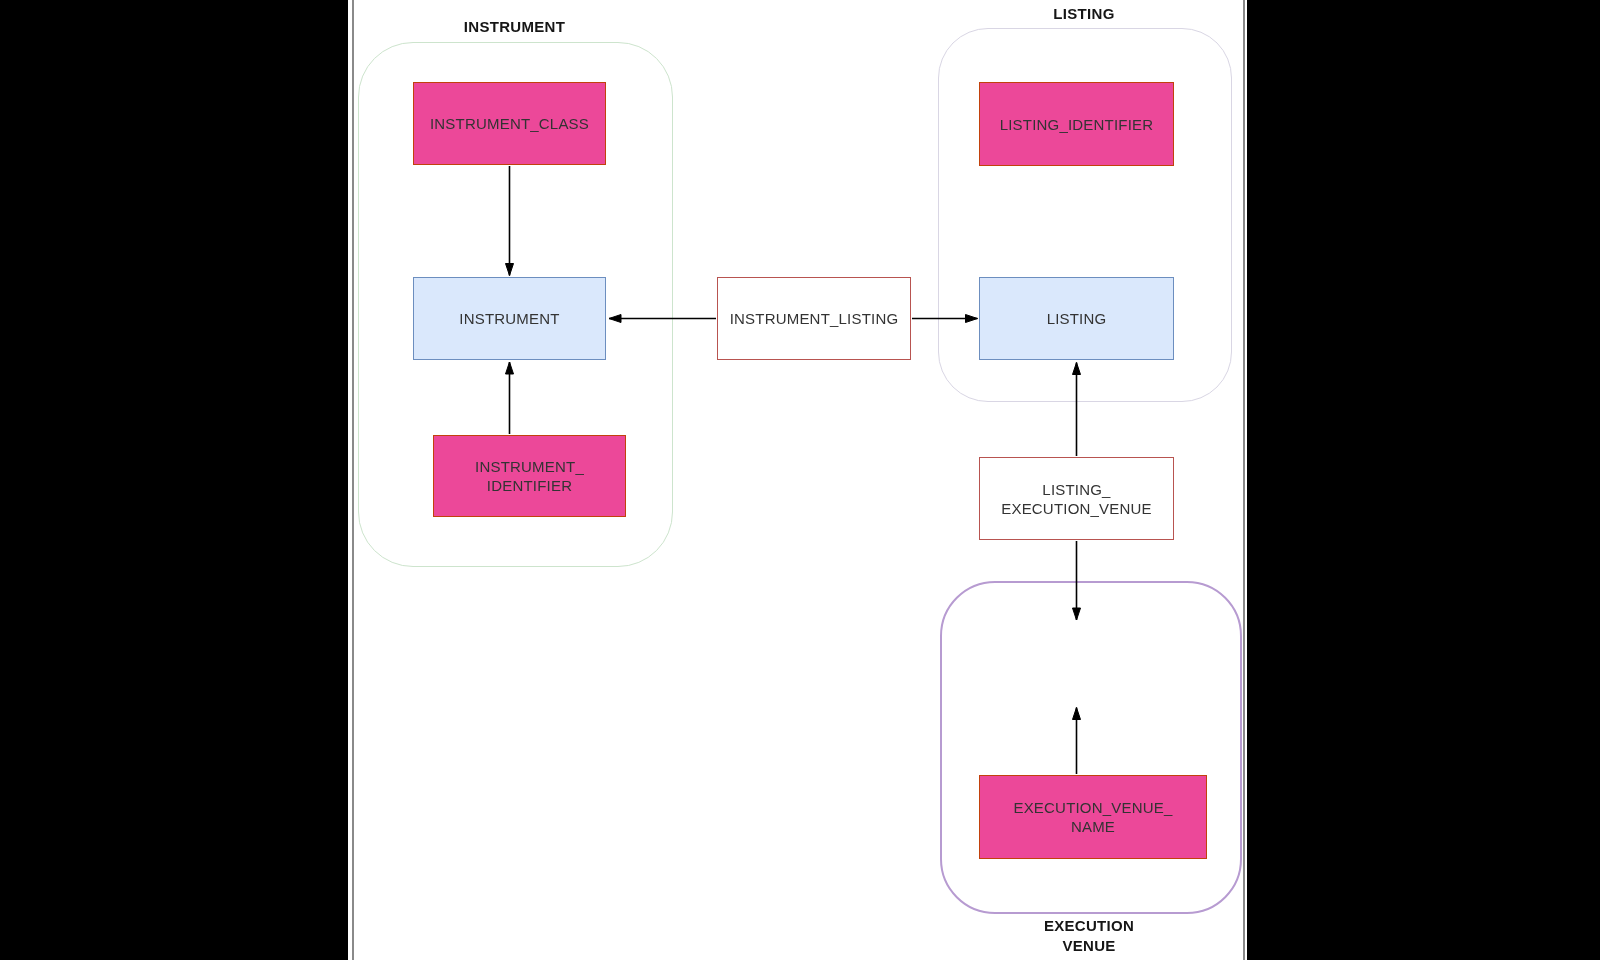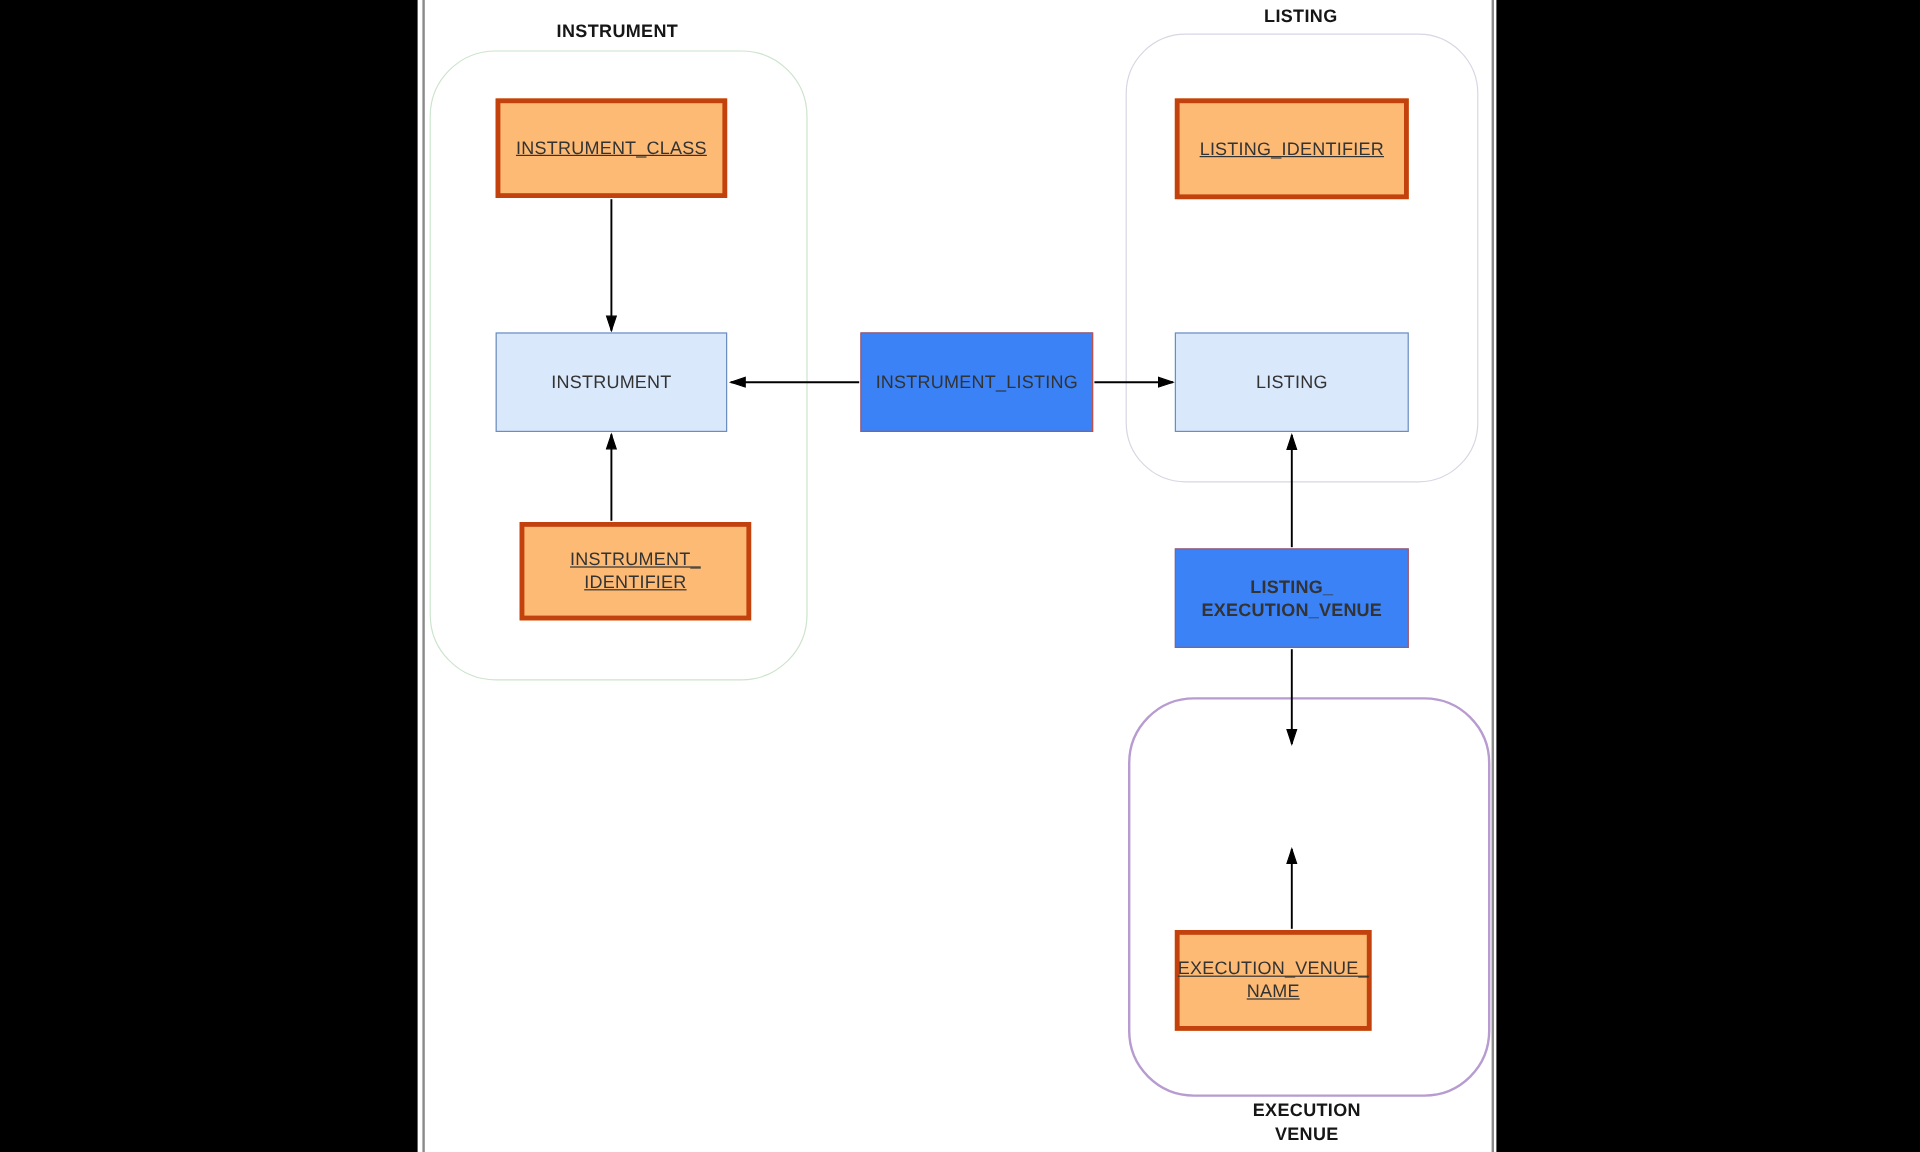--- a/index.html
+++ b/index.html
@@ -75,33 +75,33 @@
     display: flex;
     align-items: center;
     justify-content: center;
     text-align: center;
     font-size: 15px;
     letter-spacing: 0.2px;
     color: #333333;
     white-space: pre-line;
     line-height: 19px;
   }
-  .node.yellow { background: #fdba74; border: 4px solid #c2410c; text-decoration: underline; }
+  .node.yellow { background: #ec4899; border: 1px solid #c2410c; }
   .node.blue   { background: #dae8fc; border: 1px solid #6c8ebf; }
-  .node.red    { background: #3b82f6; border: 1px solid #b85450; }
+  .node.red    { background: #ffffff; border: 1px solid #b85450; }
 
   .n-instrument-class        { left: 413px; top: 82px;  width: 193px; height: 83px; }
   .n-instrument              { left: 413px; top: 277px; width: 193px; height: 83px; }
   .n-instrument-identifier   { left: 433px; top: 435px; width: 193px; height: 82px; }
   .n-instrument-listing      { left: 717px; top: 277px; width: 194px; height: 83px; }
   .n-listing-identifier      { left: 979px; top: 82px;  width: 195px; height: 84px; }
   .n-listing                 { left: 979px; top: 277px; width: 195px; height: 83px; }
-  .n-listing-execution-venue { left: 979px; top: 457px; width: 195px; height: 83px; font-weight: bold; }
+  .n-listing-execution-venue { left: 979px; top: 457px; width: 195px; height: 83px; }
   .n-exeuction-venue         { left: 979px; top: 622px; width: 195px; height: 83px; }
-  .n-execution-venue-name    { left: 979px; top: 775px; width: 164px; height: 84px; }
+  .n-execution-venue-name    { left: 979px; top: 775px; width: 228px; height: 84px; }
 
   svg.arrows {
     position: absolute;
     left: 0; top: 0;
     width: 1600px; height: 960px;
     pointer-events: none;
   }
   svg.arrows path.edge {
     stroke: #000000;
     stroke-width: 1.6;

